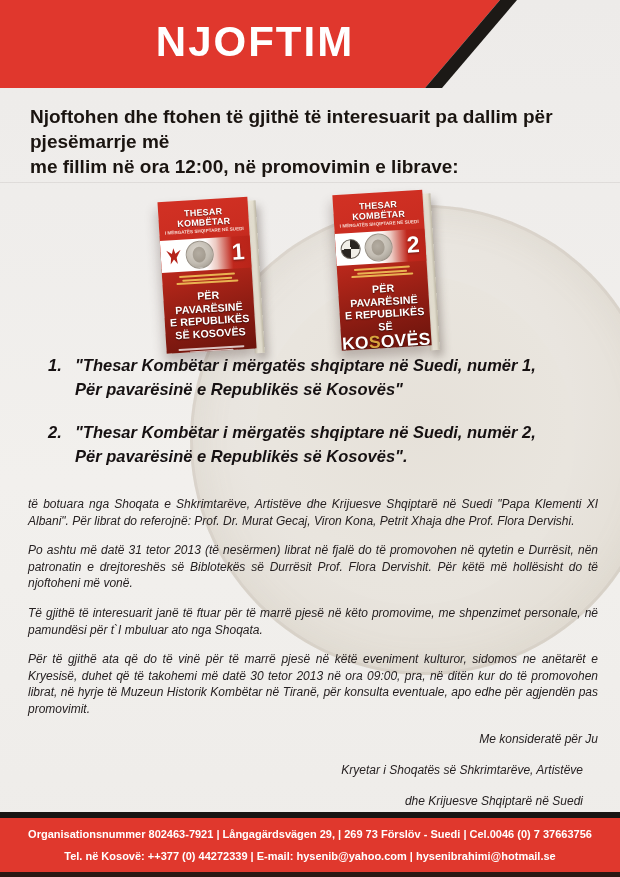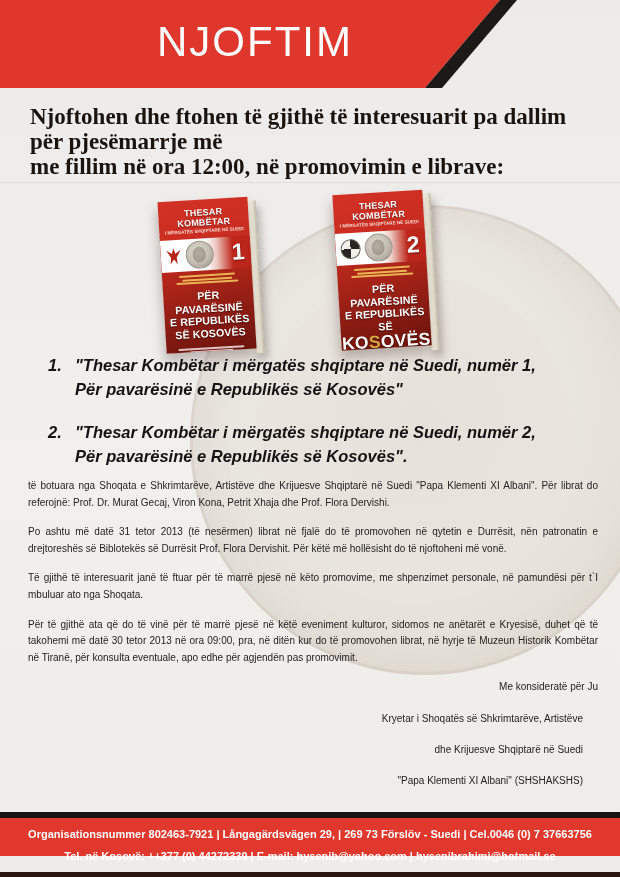--- a/index.html
+++ b/index.html
@@ -7,31 +7,31 @@
     position:relative;width:620px;height:877px;margin:0 auto;overflow:hidden;
     background:linear-gradient(180deg,#edebe9 0%,#efedeb 22%,#f2f0ed 55%,#eeece9 100%);
     font-family:"Liberation Sans",sans-serif;
   }
   
   .hdr-red{position:absolute;top:0;left:0;width:620px;height:88px;background:#e0372d;
     clip-path:polygon(0 0,500px 0,425px 88px,0 88px);}
   .hdr-black{position:absolute;top:0;left:0;width:620px;height:88px;background:#1c1916;
     clip-path:polygon(500px 0,517px 0,442px 88px,425px 88px);}
   .hdr-title{position:absolute;top:18px;left:0;width:510px;text-align:center;
-    color:#ffffff;font-size:42px;font-weight:normal;letter-spacing:2px;}
+    color:#ffffff;font-size:42px;font-weight:bold;letter-spacing:2px;}
   .soft-divider{position:absolute;top:182px;left:0;width:620px;height:1px;background:rgba(110,100,95,.12);}
   
   .coin{position:absolute;left:190px;top:205px;width:470px;height:470px;border-radius:50%;
     background:radial-gradient(circle at 45% 42%,#eceae5 0%,#e9e5df 45%,#e4dfd6 72%,#e9e6e0 88%,rgba(239,237,235,0) 100%);
     box-shadow:inset 0 0 0 3px rgba(170,158,140,.14), inset 0 0 40px rgba(160,148,130,.12);}
   .coin-inner{position:absolute;left:255px;top:275px;width:320px;height:330px;border-radius:50%;
     background:radial-gradient(circle at 52% 45%,#e6e1d9 0%,#e9e5de 60%,rgba(239,237,235,0) 100%);}
   
   .intro{position:absolute;top:104px;left:30px;width:545px;
-    font-family:Liberation Serif, serif;font-weight:bold;font-size:23px;line-height:25px;color:#1a1410;}
+    font-family:Liberation Sans, sans-serif;font-weight:bold;font-size:19px;line-height:25px;color:#1a1410;}
   
   .book{position:absolute;width:98px;height:152px;transform:rotate(-3.5deg);}
   .book-1{left:162px;top:199px;}
   .book-2{left:337px;top:192px;height:156px;}
   .pages{position:absolute;right:0;top:4px;bottom:-5px;width:10px;
     background:linear-gradient(90deg,#cfc9b8 0%,#efebdd 35%,#e6e1d1 70%,#bdb7a5 100%);
     box-shadow:3px 6px 8px rgba(70,55,50,.35);}
   .cover{position:absolute;left:0;top:0;bottom:0;right:8px;
     background:linear-gradient(168deg,#d23124 0%,#c92c20 30%,#ab2418 52%,#841a11 80%,#6c140c 100%);
     box-shadow:-2px 8px 12px rgba(70,50,45,.30);overflow:hidden;}
@@ -59,30 +59,30 @@
   .cov-main{color:#ffffff;font-weight:bold;text-align:center;font-size:10.6px;line-height:12.5px;margin-top:6px;
     text-shadow:0 1px 1px rgba(0,0,0,.5);letter-spacing:.1px;}
   .cov-main-big{font-size:17.5px;line-height:18px;letter-spacing:.3px;}
   .gold{color:#d8a43e;}
   
   .list{position:absolute;top:353px;left:48px;width:540px;color:#161112;
     font-weight:bold;font-style:italic;font-size:16.5px;line-height:24px;}
   .list-item{display:flex;margin-bottom:19px;}
   .list-marker{width:27px;flex:none;}
   
-  .body-text{position:absolute;top:478px;left:28px;width:570px;
-    font-size:10px;line-height:16.6px;color:#262122;text-align:justify;}
+  .body-text{position:absolute;top:496px;left:28px;width:570px;
+    font-size:12px;line-height:16.6px;color:#262122;text-align:justify;font-style:italic;}
   .body-text p{margin:0 0 13px 0;}
   .closing{text-align:right;}
   .closing .regards{margin:2px 0 11px 0;}
   .closing .name{font-weight:bold;margin:0 0 13px 0;}
   .closing .role{margin:15px;line-height:16px;}
   
   .foot-bar-top{position:absolute;top:812px;left:0;width:620px;height:6px;background:#171412;}
-  .foot-red{position:absolute;top:818px;left:0;width:620px;height:38px;background:#e0382d;
+  .foot-red{position:absolute;top:818px;left:0;width:620px;height:54px;background:#e0382d;
     color:#ffffff;font-weight:bold;font-size:11px;text-align:center;}
   .foot-red .f1{margin-top:10px;}
   .foot-red .f2{margin-top:10px;}
   .foot-bar-bottom{position:absolute;top:872px;left:0;width:620px;height:5px;background:#2a1712;}
 </style>
 </head>
 <body>
 
 <div class="page">
 

